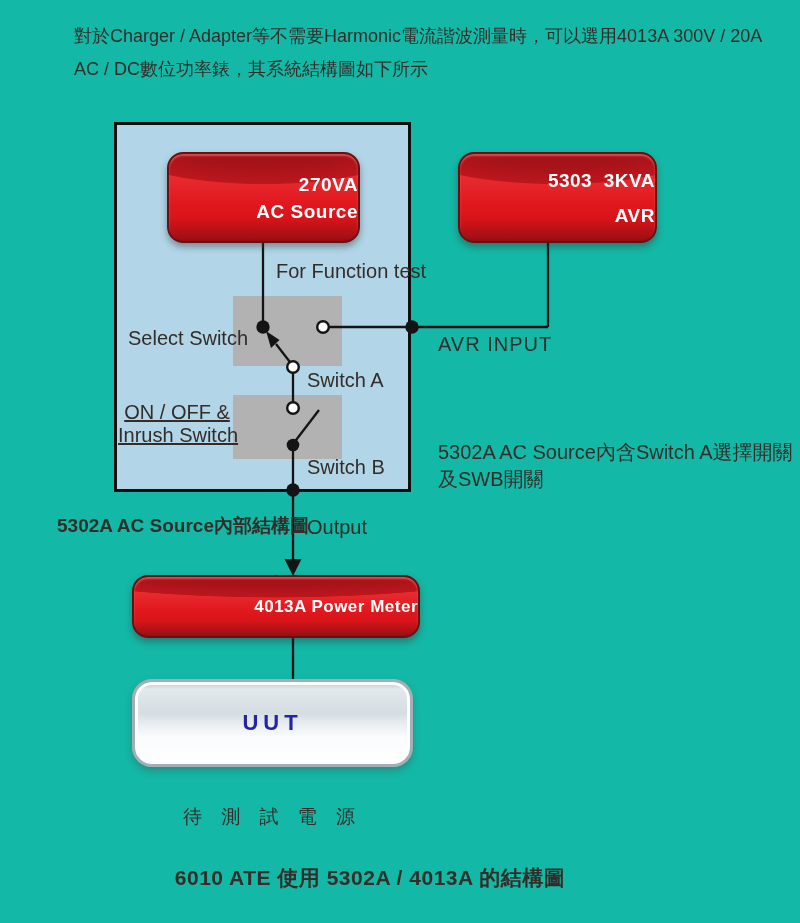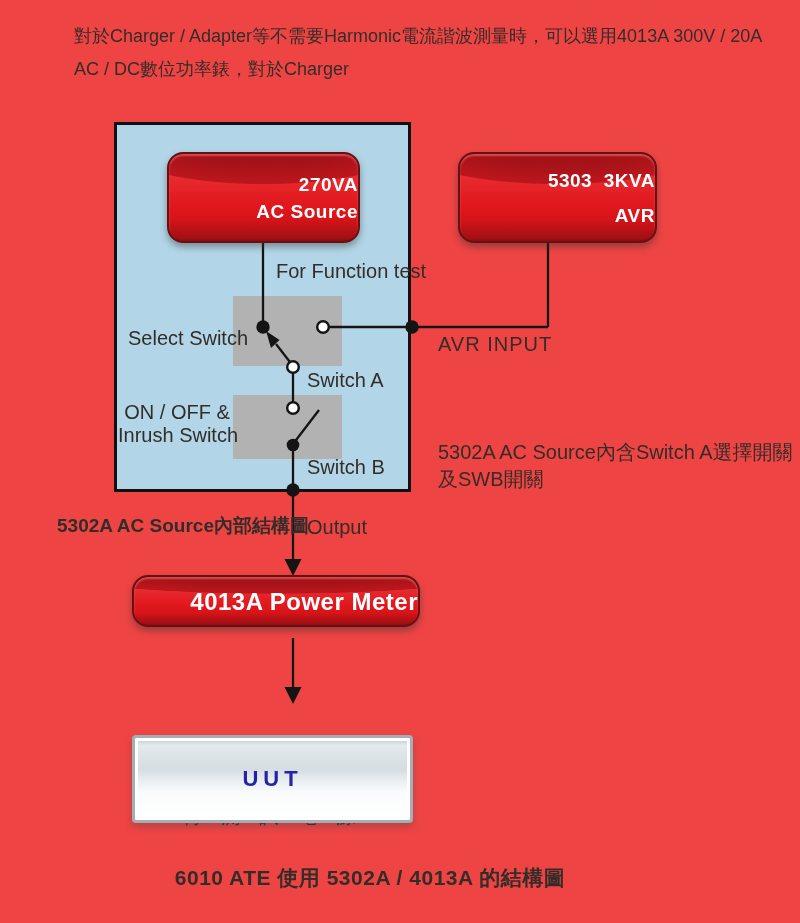--- a/index.html
+++ b/index.html
@@ -1,17 +1,17 @@
 <!DOCTYPE html>
 <html style="--panel-fill: #b2d6e8; --switch-fill: #b2b2b2; --button-red: #e2191f; --button-red-border: #671014; --uut-text-blue: #2424a6; --line-black: #141414; --text: #332d29;"><head>
 <meta charset="utf-8">
 <style>
   html,body{margin:0;padding:0;background:#ffffff;}
   #page{
-    position:relative; width:800px; height:923px; background:#ef4444;
+    position:relative; width:800px; height:923px; background:#14b8a6;
     font-family:"Liberation Sans","DejaVu Sans",sans-serif;
     color:var(--text,#332d29); overflow:hidden;
   }
   .abs{position:absolute;}
   
   #intro{left:74px; top:20px; width:706px; font-size:18px; line-height:33px;}
   
   #blue-panel{
     left:114px; top:122px; width:297px; height:370px;
     background:var(--panel-fill,#b2d6e8);
@@ -29,57 +29,57 @@
     background:
       radial-gradient(ellipse 150% 105% at 50% -30%, #951116 0%, #a61319 42%, #bd161d 61%, rgba(189,22,29,0) 62%),
       linear-gradient(180deg, #ef4a43 0%, #e62a2e 28%, var(--button-red,#e2191f) 55%, #d81419 74%, #a31015 96%, #8d0e12 100%);
     box-shadow: 0 4px 7px rgba(50,50,50,0.45), inset 0 2px 2px rgba(255,130,120,0.55);
     color:#ffffff; font-weight:700; text-align:right;
     display:flex; flex-direction:column; justify-content:center;
     font-size:19px; line-height:27px; letter-spacing:0.5px;
   }
   #btn-ac-source{left:167px; top:152px; width:193px; height:91px;}
   #btn-avr{left:458px; top:152px; width:199px; height:91px;gap:8px;}
-  #btn-power-meter{left:132px; top:575px; width:288px; height:52px; font-size:24px;}
+  #btn-power-meter{left:132px; top:575px; width:288px; height:63px; font-size:17px;}
   .btn-line{white-space:pre;}
   
   #btn-uut{
     box-sizing:border-box; z-index:4;
-    left:132px; top:735px; width:281px; height:88px;
-    border:3px solid #a3aeb6; border-radius:4px;
+    left:132px; top:679px; width:281px; height:88px;
+    border:3px solid #a3aeb6; border-radius:20px;
     background:linear-gradient(180deg,#bfc9cf 0%,#e3e9ec 9%,#d5dde2 38%,#e9eef1 52%,#f9fbfc 66%,#ffffff 100%);
     box-shadow: 0 4px 7px rgba(70,70,70,0.35), inset 0 0 0 3px #fdfeff;
     color:var(--uut-text-blue,#2424a6); font-weight:700; letter-spacing:5px;
     font-size:22px; display:flex; align-items:center; justify-content:center;
   }
   
   .lbl{font-size:20px; line-height:20px; z-index:3; white-space:nowrap;}
   #lbl-function{left:276px; top:261px;}
   #lbl-inrush{left:560px; top:261px;}
   #lbl-select{left:128px; top:328px;}
   #lbl-switch-a{left:307px; top:370px;}
   #lbl-avr-input{left:438px; top:334px; letter-spacing:1px;}
-  #lbl-onoff{left:118px; top:401px; width:118px; text-align:center; line-height:23px;}
+  #lbl-onoff{left:118px; top:401px; width:118px; text-align:center; line-height:23px;text-decoration:underline;}
   #lbl-switch-b{left:307px; top:457px;}
   #lbl-output{left:307px; top:517px;}
   #lbl-internal{left:57px; top:516px; font-weight:700; font-size:19px;}
   #lbl-note{left:438px; top:391px; line-height:27px; white-space:nowrap;margin-top:48px;}
   #lbl-uut-caption{left:132px; top:804px; width:281px; text-align:center;
     font-size:19px; letter-spacing:7px; z-index:3;}
   #caption{left:0; top:864px; width:740px; text-align:center;
     font-weight:700; font-size:21px; letter-spacing:0.5px;}
 </style>
 </head>
 <body>
 
 <div id="page">
 
   <div class="abs" id="intro">
     <div>對於Charger / Adapter等不需要Harmonic電流諧波測量時，可以選用4013A 300V / 20A</div>
-    <div>AC / DC數位功率錶，對於Charger</div>
+    <div>AC / DC數位功率錶，其系統結構圖如下所示</div>
   </div>
 
   <div class="abs" id="blue-panel"></div>
 
   <div class="abs switch-box" id="switch-box-a"></div>
   <div class="abs switch-box" id="switch-box-b"></div>
 
   <svg class="abs" id="connectors" width="800" height="923" viewBox="0 0 800 923">
     <g stroke="#141414" stroke-width="2.3" fill="none">
       <line x1="263" y1="240" x2="263" y2="327"></line>

